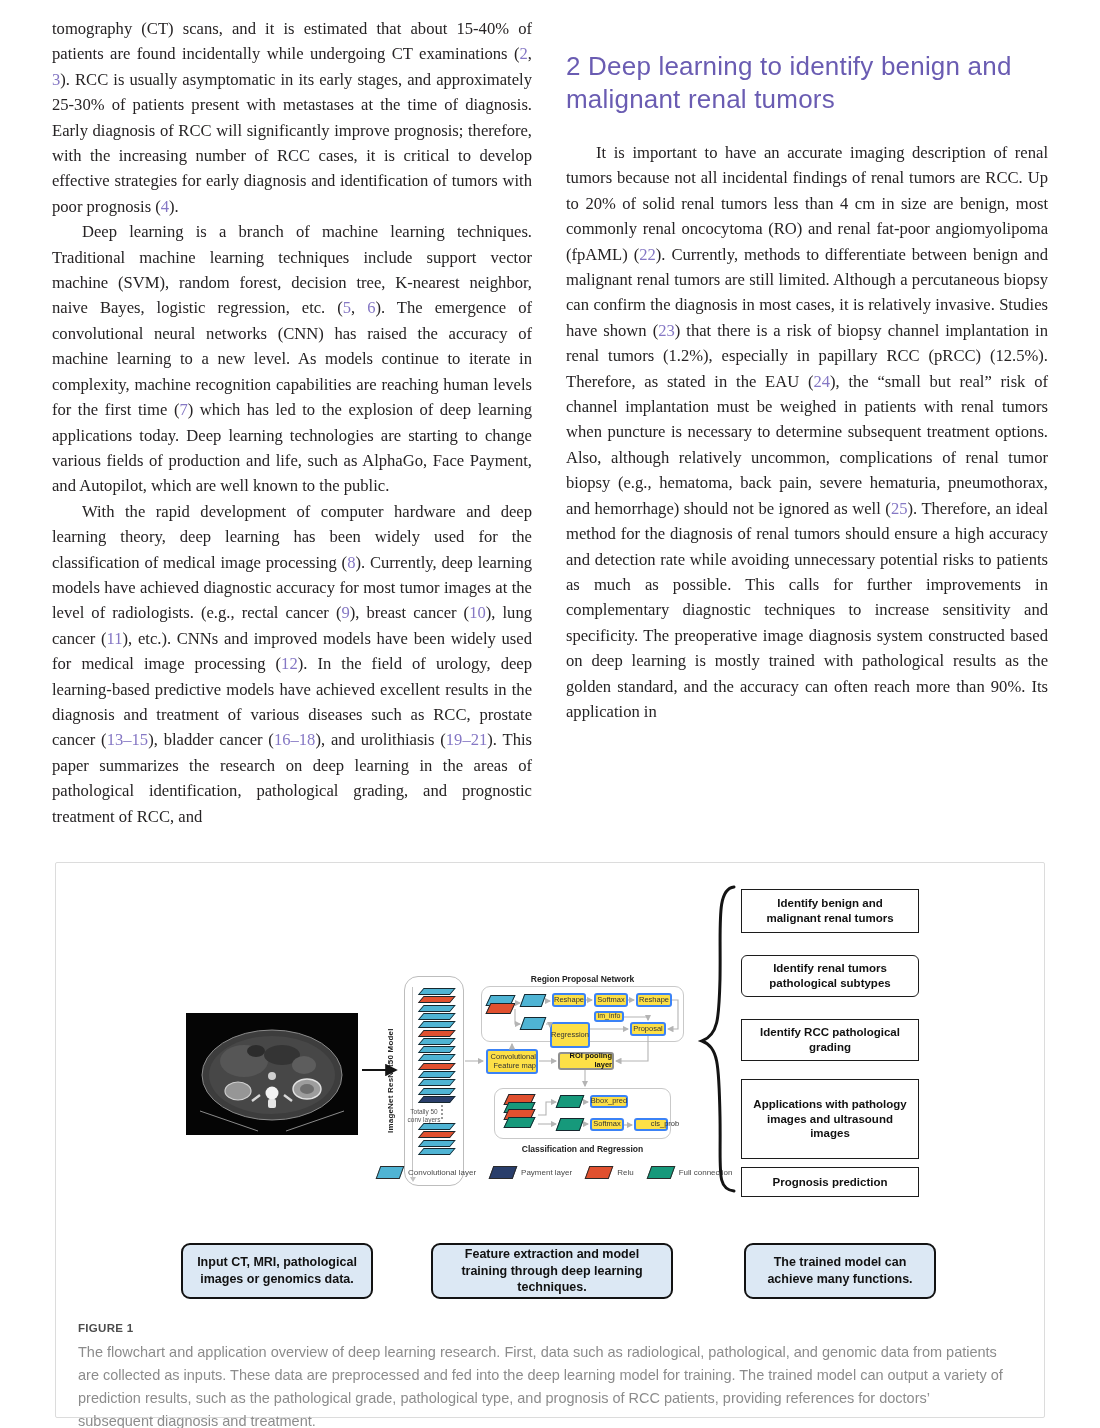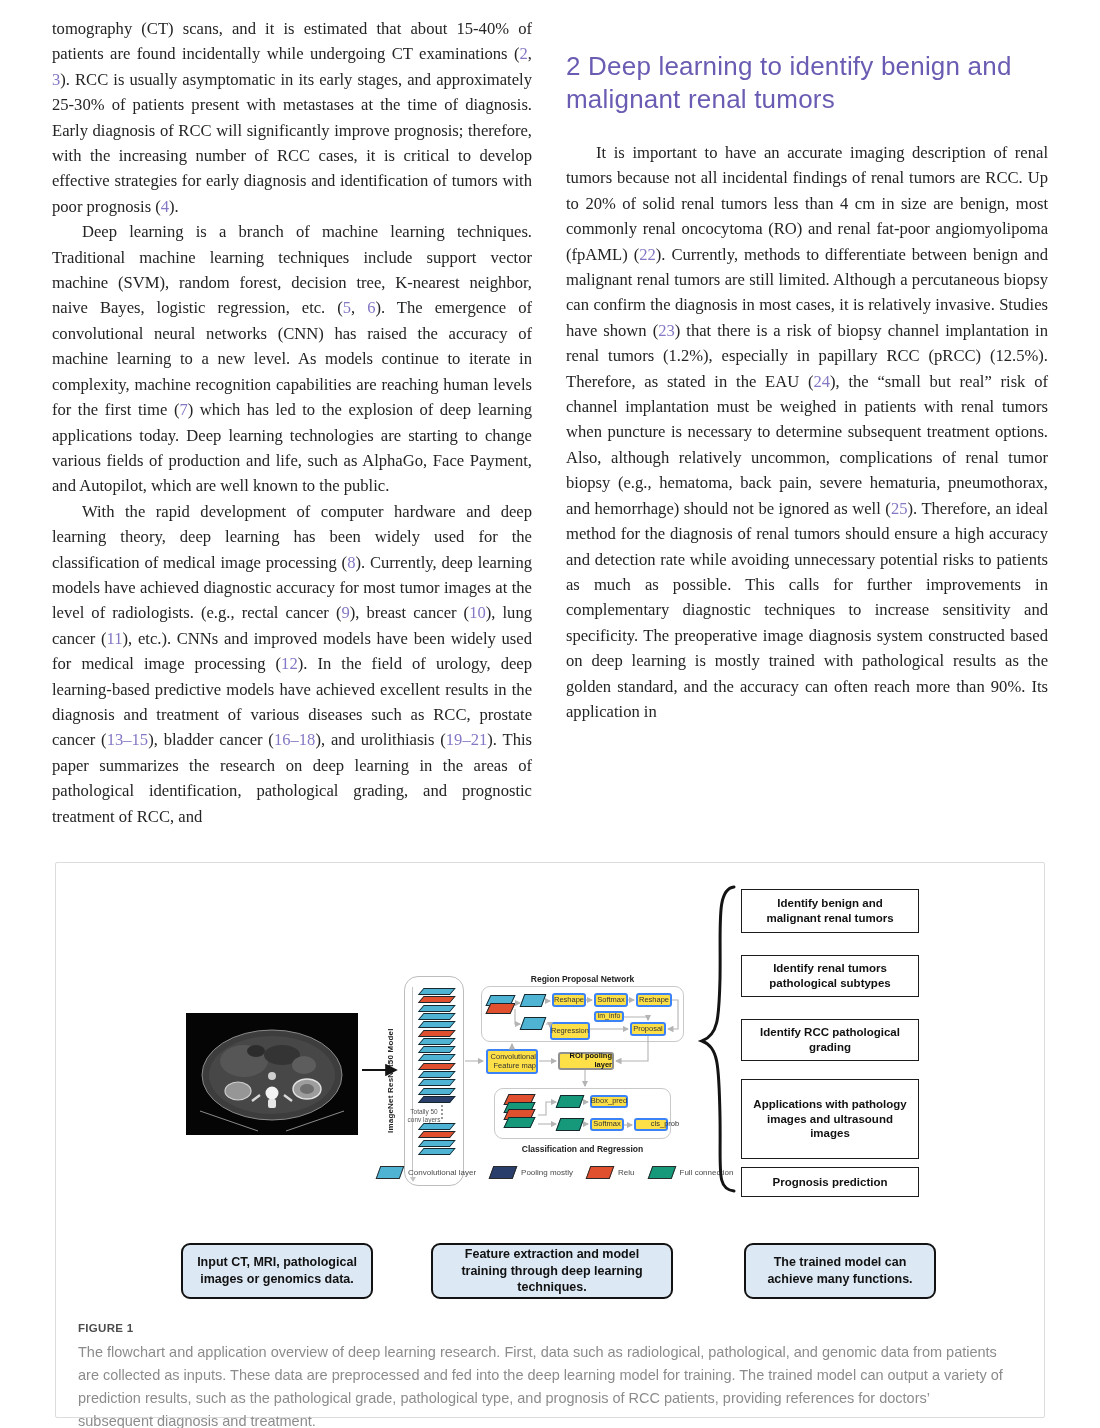--- a/index.html
+++ b/index.html
@@ -137,21 +137,21 @@
       <div class="stack" id="rpn-stack" style="left:432px; top:132px;">
           <div class="para-shape tile" style="width: 25px; height: 11px; top: 0px; left: 0px; background: rgb(79, 180, 212);"></div>
           <div class="para-shape tile" style="width: 25px; height: 11px; top: 8px; left: 0px; background: rgb(224, 80, 47);"></div>
         </div>
       <div class="single" style="left: 466px; top: 131px; width: 22px; height: 13px; background: rgb(79, 180, 212);"></div>
       <div class="single" style="left: 466px; top: 154px; width: 22px; height: 13px; background: rgb(79, 180, 212);"></div>
       <div class="sbox" style="left:496px; top:130px; width:34px; height:14px;">Reshape</div>
       <div class="sbox" style="left:538px; top:130px; width:34px; height:14px;">Softmax</div>
       <div class="sbox" style="left:580px; top:130px; width:36px; height:14px;">Reshape</div>
       <div class="sbox" style="left:538px; top:148px; width:30px; height:11px; font-size:7px;">im_info</div>
-      <div class="sbox" style="left:494px; top:159px; width:40px; height:18px;">Regression</div>
+      <div class="sbox" style="left:494px; top:159px; width:40px; height:26px;">Regression</div>
       <div class="sbox" style="left:574px; top:159px; width:36px; height:14px;">Proposal</div>
 
       <div class="sbox" style="left:430px; top:186px; width:52px; height:25px;">Convolutional Feature map</div>
       <div class="sbox bold" style="left:502px; top:189px; width:56px; height:18px;">ROI pooling layer</div>
 
       <div class="round-group" style="left:438px; top:225px; width:177px; height:51px;"></div>
       <div class="stack" id="cls-stack" style="left:450px; top:231px;">
           <div class="para-shape tile" style="width: 27px; height: 11px; top: 0px; left: 0px; background: rgb(224, 80, 47);"></div>
           <div class="para-shape tile" style="width: 27px; height: 11px; top: 7.6px; left: 0px; background: rgb(22, 153, 123);"></div>
           <div class="para-shape tile" style="width: 27px; height: 11px; top: 15.2px; left: 0px; background: rgb(224, 80, 47);"></div>
@@ -164,38 +164,38 @@
       <div class="sbox" style="left:578px; top:255px; width:34px; height:13px;padding-left:28px;">cls_prob</div>
       <div class="grp-title" style="left:438px; top:281px; width:177px;">Classification and Regression</div>
 
       <div class="legend" id="legend">
           <div class="item">
             <div class="swatch" style="background: rgb(79, 180, 212);"></div>
             <span class="lab">Convolutional layer</span>
           </div>
           <div class="item">
             <div class="swatch" style="background: rgb(41, 62, 107);"></div>
-            <span class="lab">Pooling mostly</span>
+            <span class="lab">Payment layer</span>
           </div>
           <div class="item">
             <div class="swatch" style="background: rgb(224, 80, 47);"></div>
             <span class="lab">Relu</span>
           </div>
           <div class="item">
             <div class="swatch" style="background: rgb(22, 153, 123);"></div>
             <span class="lab">Full connection</span>
           </div>
         </div>
 
       <svg style="position:absolute; left:638px; top:20px;" width="48" height="312" viewBox="0 0 48 312">
         <path d="M40 4 C22 6 27 42 26 96 C25 136 24 152 8 158 C24 164 25 180 26 234 C27 288 22 306 40 308" fill="none" stroke="#141414" stroke-width="3" stroke-linecap="round"></path>
       </svg>
 
       <div class="outbox" style="top:26px;  height:44px;">Identify benign and malignant renal tumors</div>
-      <div class="outbox" style="top:92px;  height:42px;">Identify renal tumors pathological subtypes</div>
+      <div class="outbox" style="top:92px;  height:42px;border-radius:6px;">Identify renal tumors pathological subtypes</div>
       <div class="outbox" style="top:156px; height:42px;">Identify RCC pathological grading</div>
       <div class="outbox" style="top:216px; height:80px;">Applications with pathology images and ultrasound images</div>
       <div class="outbox" style="top:304px; height:30px;">Prognosis prediction</div>
 
       <div class="botbox" style="left:125px; width:192px;">Input CT, MRI, pathological images or genomics data.</div>
       <div class="botbox" style="left:375px; width:242px;">Feature extraction and model training through deep learning techniques.</div>
       <div class="botbox" style="left:673px; width:192px;margin-left:15px;">The trained model can achieve many functions.</div>
 
       <svg class="connectors" width="988" height="445">
         <defs>

